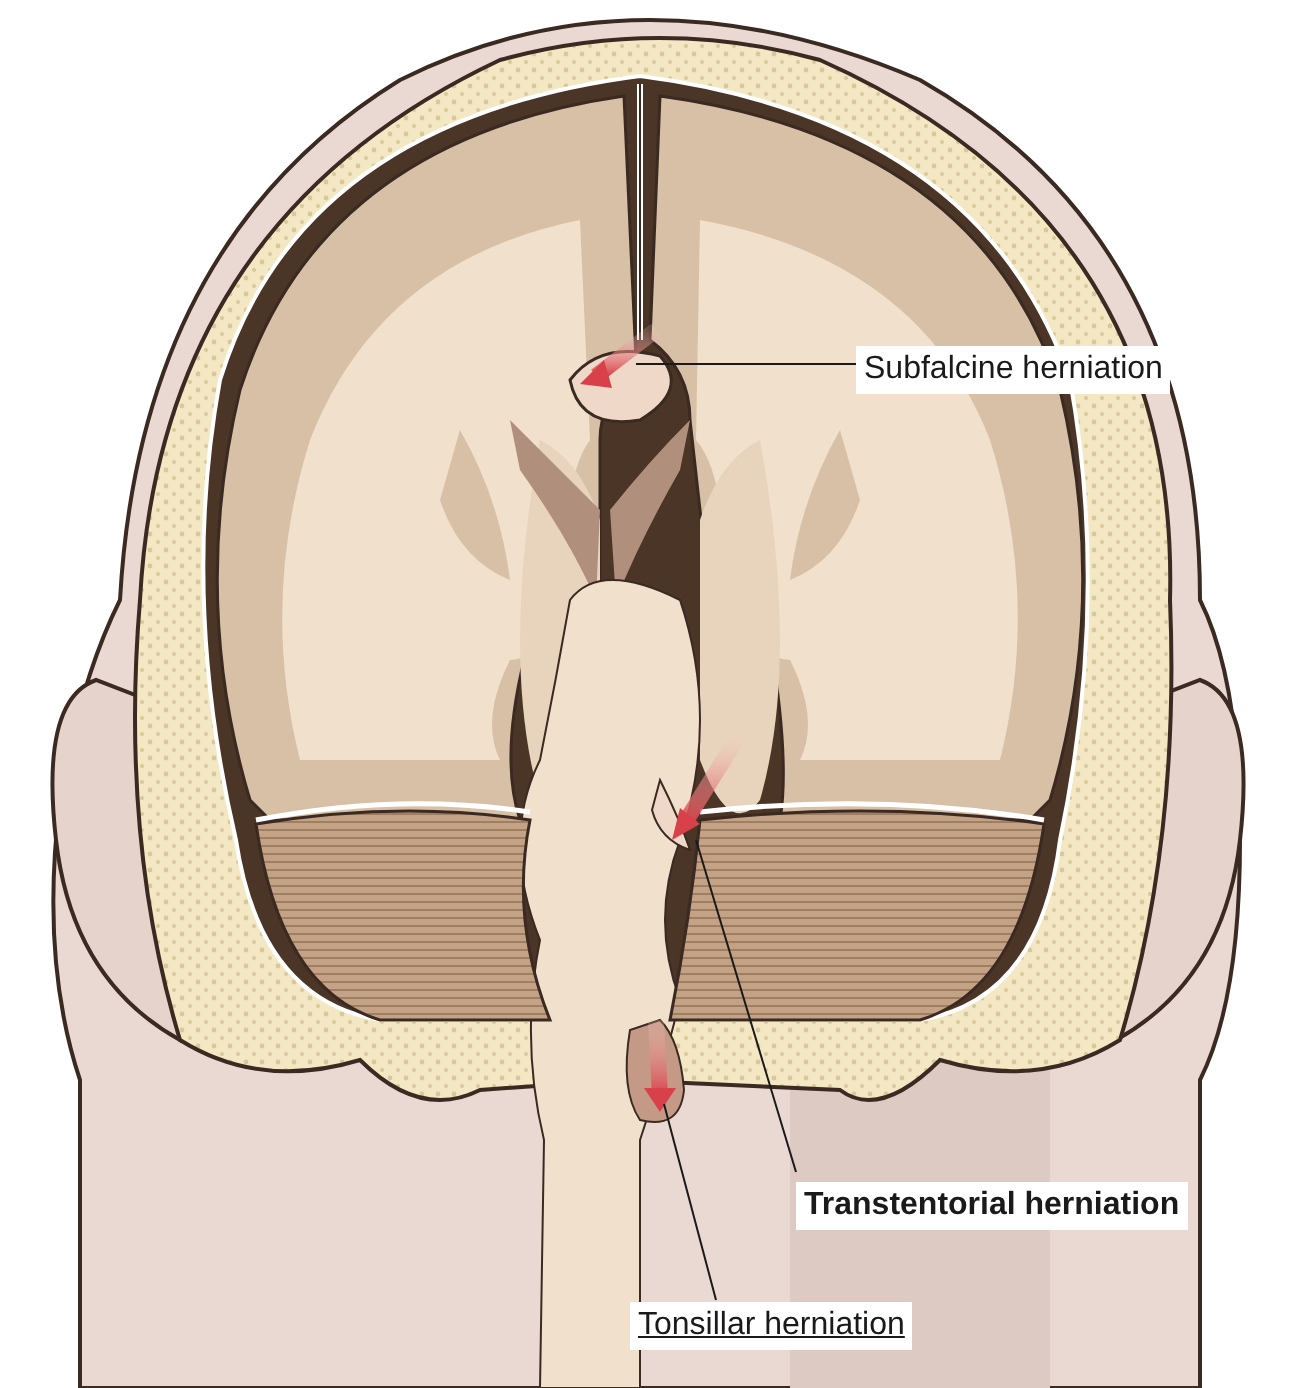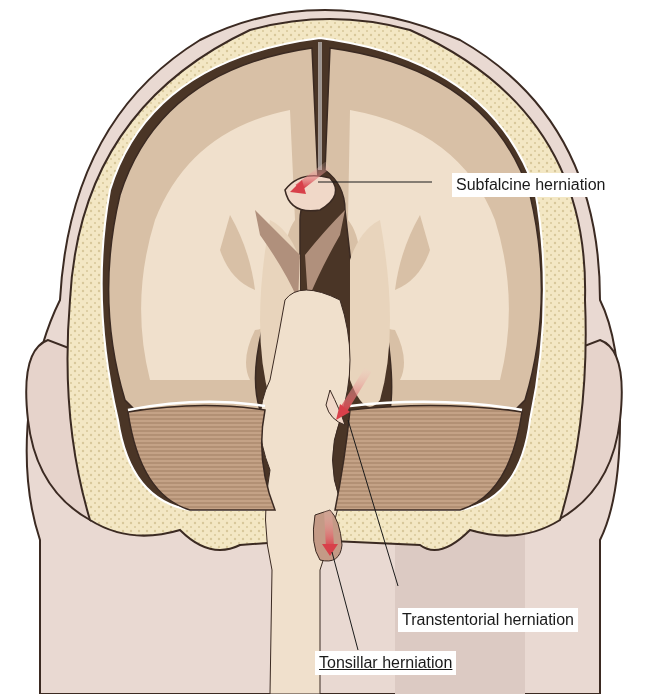--- a/index.html
+++ b/index.html
@@ -93,15 +93,15 @@
     <path d="M322 544 L338 544 L330 556 Z" fill="#d8404a"></path>
   </g>
 
   <g>
     <line x1="318" y1="182" x2="432" y2="182" stroke="#1a1a1a" stroke-width="1"></line>
     <line x1="348" y1="420" x2="398" y2="586" stroke="#1a1a1a" stroke-width="1"></line>
     <line x1="332" y1="552" x2="358" y2="650" stroke="#1a1a1a" stroke-width="1"></line>
   </g>
 </svg>
 
-<div class="label" style="left:452px; top:173px;text-align:right;">Subfalcine herniation</div>
-<div class="label" style="left:398px; top:608px;">Transtentorial herniation</div>
+<div class="label" style="left:428px; top:173px;text-align:right;">Subfalcine herniation</div>
+<div class="label" style="left:398px; top:591px;font-weight:bold;">Transtentorial herniation</div>
 <div class="label" style="left:315px; top:651px;text-decoration:underline;">Tonsillar herniation</div>
 
 </body></html>

